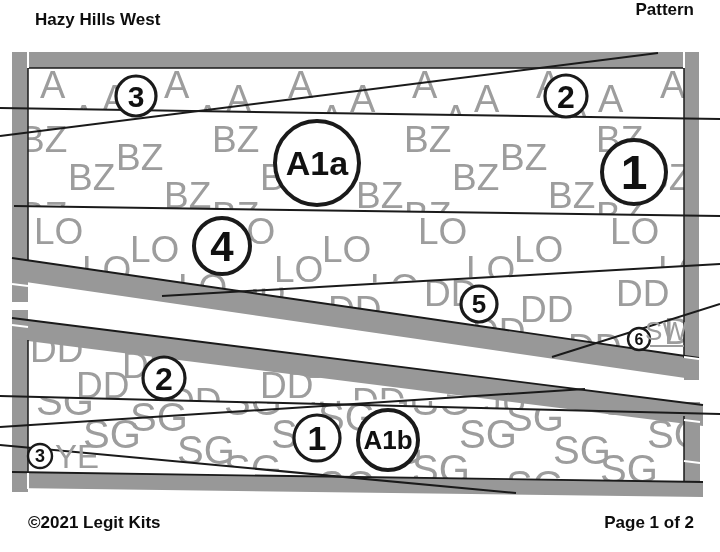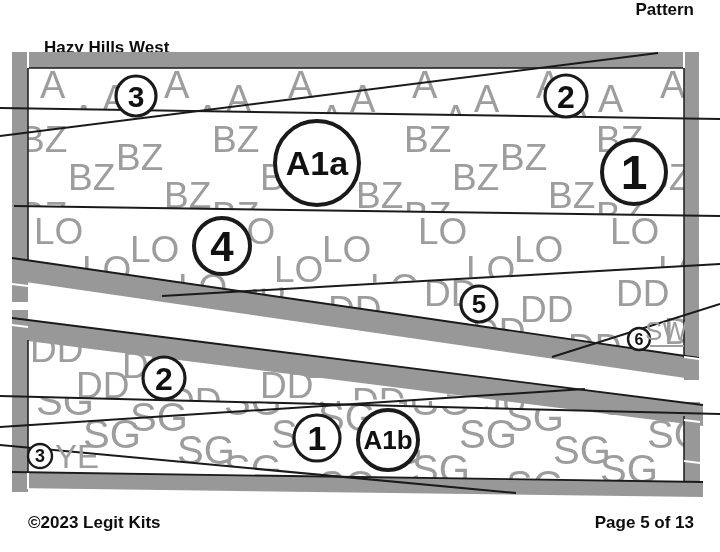--- a/index.html
+++ b/index.html
@@ -1,19 +1,19 @@
 <!DOCTYPE html>
 <html><head>
 <meta charset="utf-8">
 <style>
   html,body{margin:0;padding:0;}
   body{width:720px;height:552px;background:#fff;position:relative;overflow:hidden;
        font-family:"Liberation Sans",sans-serif;}
   .hdr{position:absolute;font-size:17px;font-weight:bold;color:#0d0d0d;white-space:nowrap;}
-  #title{left:44px;top:10px;margin-top:28px;}
+  #title{left:35px;top:10px;}
   #doctype{right:26px;top:0;}
   #copyright{left:28px;top:513px;}
   #pagenum{right:26px;top:513px;}
   #pattern-svg{position:absolute;left:0;top:0;}
   #pattern-svg text{font-family:"Liberation Sans",sans-serif;}
 </style>
 </head>
 <body>
 
 <div class="hdr" id="title">Hazy Hills West</div>
@@ -248,14 +248,14 @@
     </g>
     <g>
       <circle cx="388" cy="440" r="30" fill="#ffffff" stroke="#1a1a1a" stroke-width="4"></circle>
       <text x="388" y="449.36" text-anchor="middle" font-size="26" font-weight="bold" fill="#111111">A1b</text>
     </g>
     <text x="666" y="340" font-size="26" fill="#9d9d9d" text-anchor="middle">SW</text>
     <line x1="650" y1="346" x2="684" y2="346" stroke="#9d9d9d" stroke-width="2"></line>
     <text x="55" y="468" font-size="33" fill="#9d9d9d" text-anchor="start">YE</text>
   </svg>
 
-<div class="hdr" id="copyright">©2023 Legit Kits</div>
-<div class="hdr" id="pagenum">Page 5 of 13</div>
+<div class="hdr" id="copyright">©2021 Legit Kits</div>
+<div class="hdr" id="pagenum">Page 1 of 2</div>
 
 </body></html>

